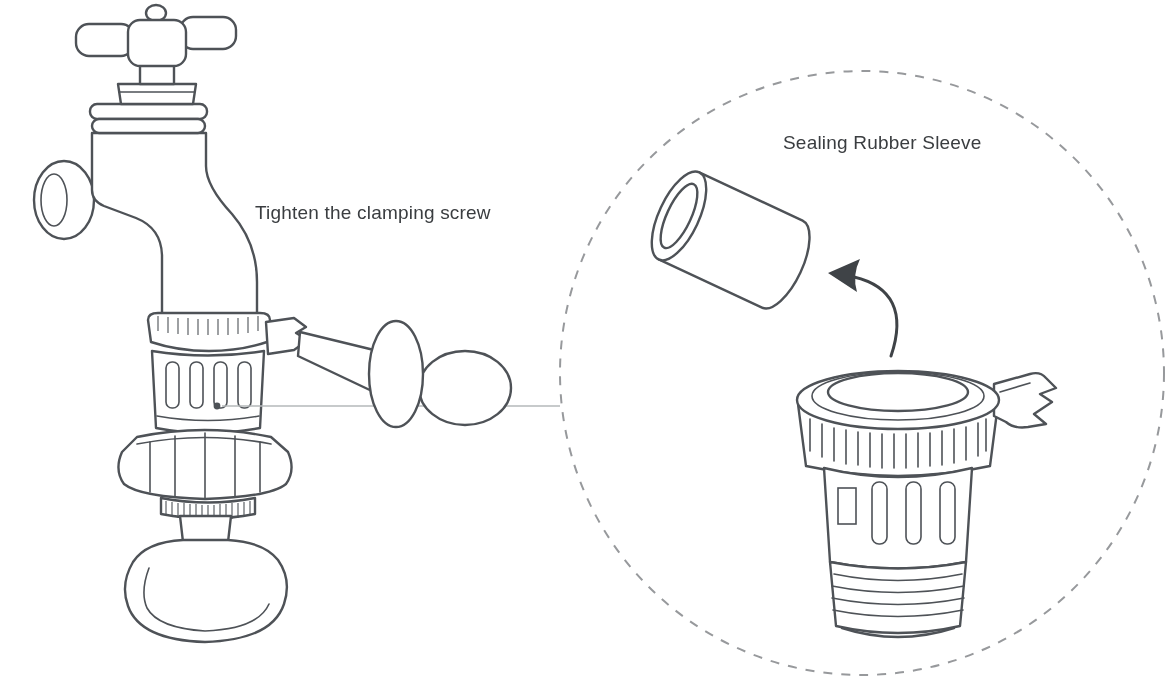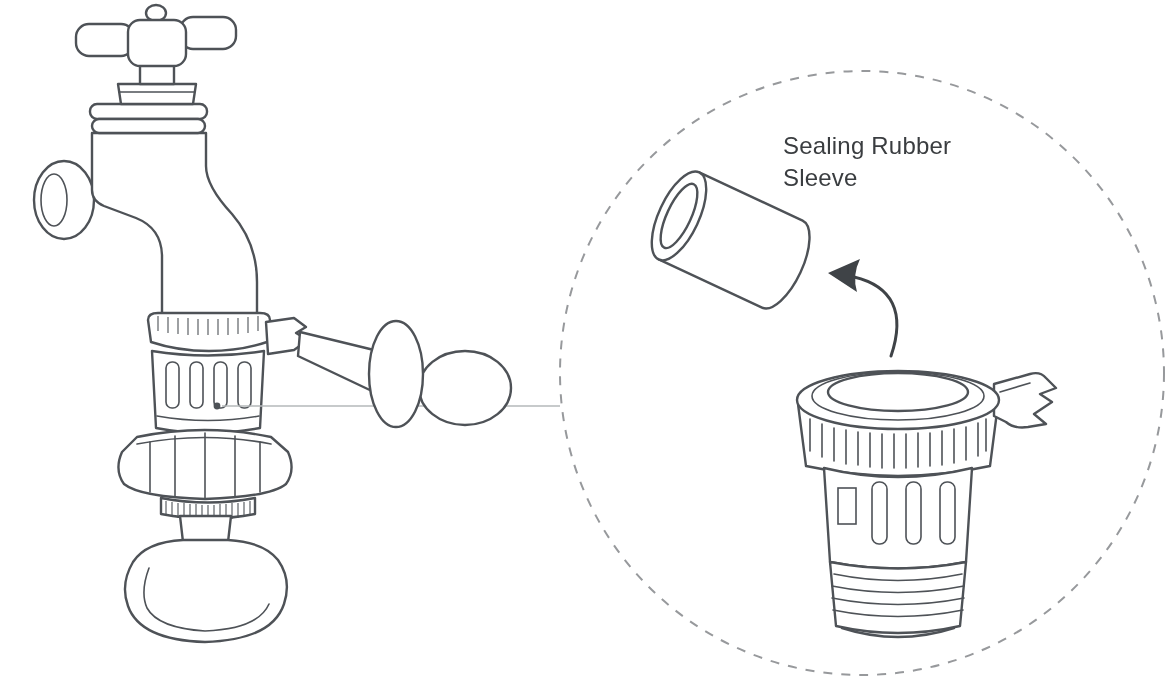--- a/index.html
+++ b/index.html
@@ -4,21 +4,21 @@
 <style>
   * { margin:0; padding:0; box-sizing:border-box; }
   html,body { background:#ffffff; }
   body {
     width:1169px; height:683px; overflow:hidden;
     font-family:"Liberation Sans", sans-serif;
   }
   .canvas { position:relative; width:1169px; height:683px; background:#ffffff; }
   .canvas svg { position:absolute; left:0; top:0; }
   .label {
-    position:absolute; color:#3a3d40; font-size:24px; line-height:1.32;
+    position:absolute; color:#3a3d40; font-size:19px; line-height:1.32;
     letter-spacing:0.2px;
   }
   
   .ln  { fill:none; stroke:#4e5257; stroke-width:2.4; stroke-linecap:round; stroke-linejoin:round; }
   .fw  { fill:#ffffff; stroke:#4e5257; stroke-width:2.4; stroke-linecap:round; stroke-linejoin:round; }
   .ln2 { fill:none; stroke:#4e5257; stroke-width:1.6; stroke-linecap:round; }
   .hatch { stroke:#4e5257; stroke-width:1.1; }
   .dash { fill:none; stroke:#97999c; stroke-width:2; stroke-dasharray:9 9; }
   .leader { stroke:#b5b8ba; stroke-width:1.4; }
   .arr { fill:none; stroke:#3f4347; stroke-width:3; stroke-linecap:round; }
@@ -181,16 +181,17 @@
 
       <path class="fw" d="M830 562 Q898 575 966 562 L960 626 Q898 640 836 626 Z"></path>
       <path class="ln2" d="M834 574 Q898 587 962 574"></path>
       <path class="ln2" d="M832 586 Q898 599 964 586"></path>
       <path class="ln2" d="M832 598 Q898 611 964 598"></path>
       <path class="ln2" d="M833 610 Q898 623 963 610"></path>
       <path class="ln" d="M842 628 Q898 646 954 628"></path>
     </g>
   </svg>
 
+  <div class="label" style="left:255px; top:200px; width:280px;">Tighten the clamping screw</div>
 
   <div class="label" style="left:783px; top:130px; width:200px;">Sealing Rubber Sleeve</div>
 
 </div>
 
 </body></html>

